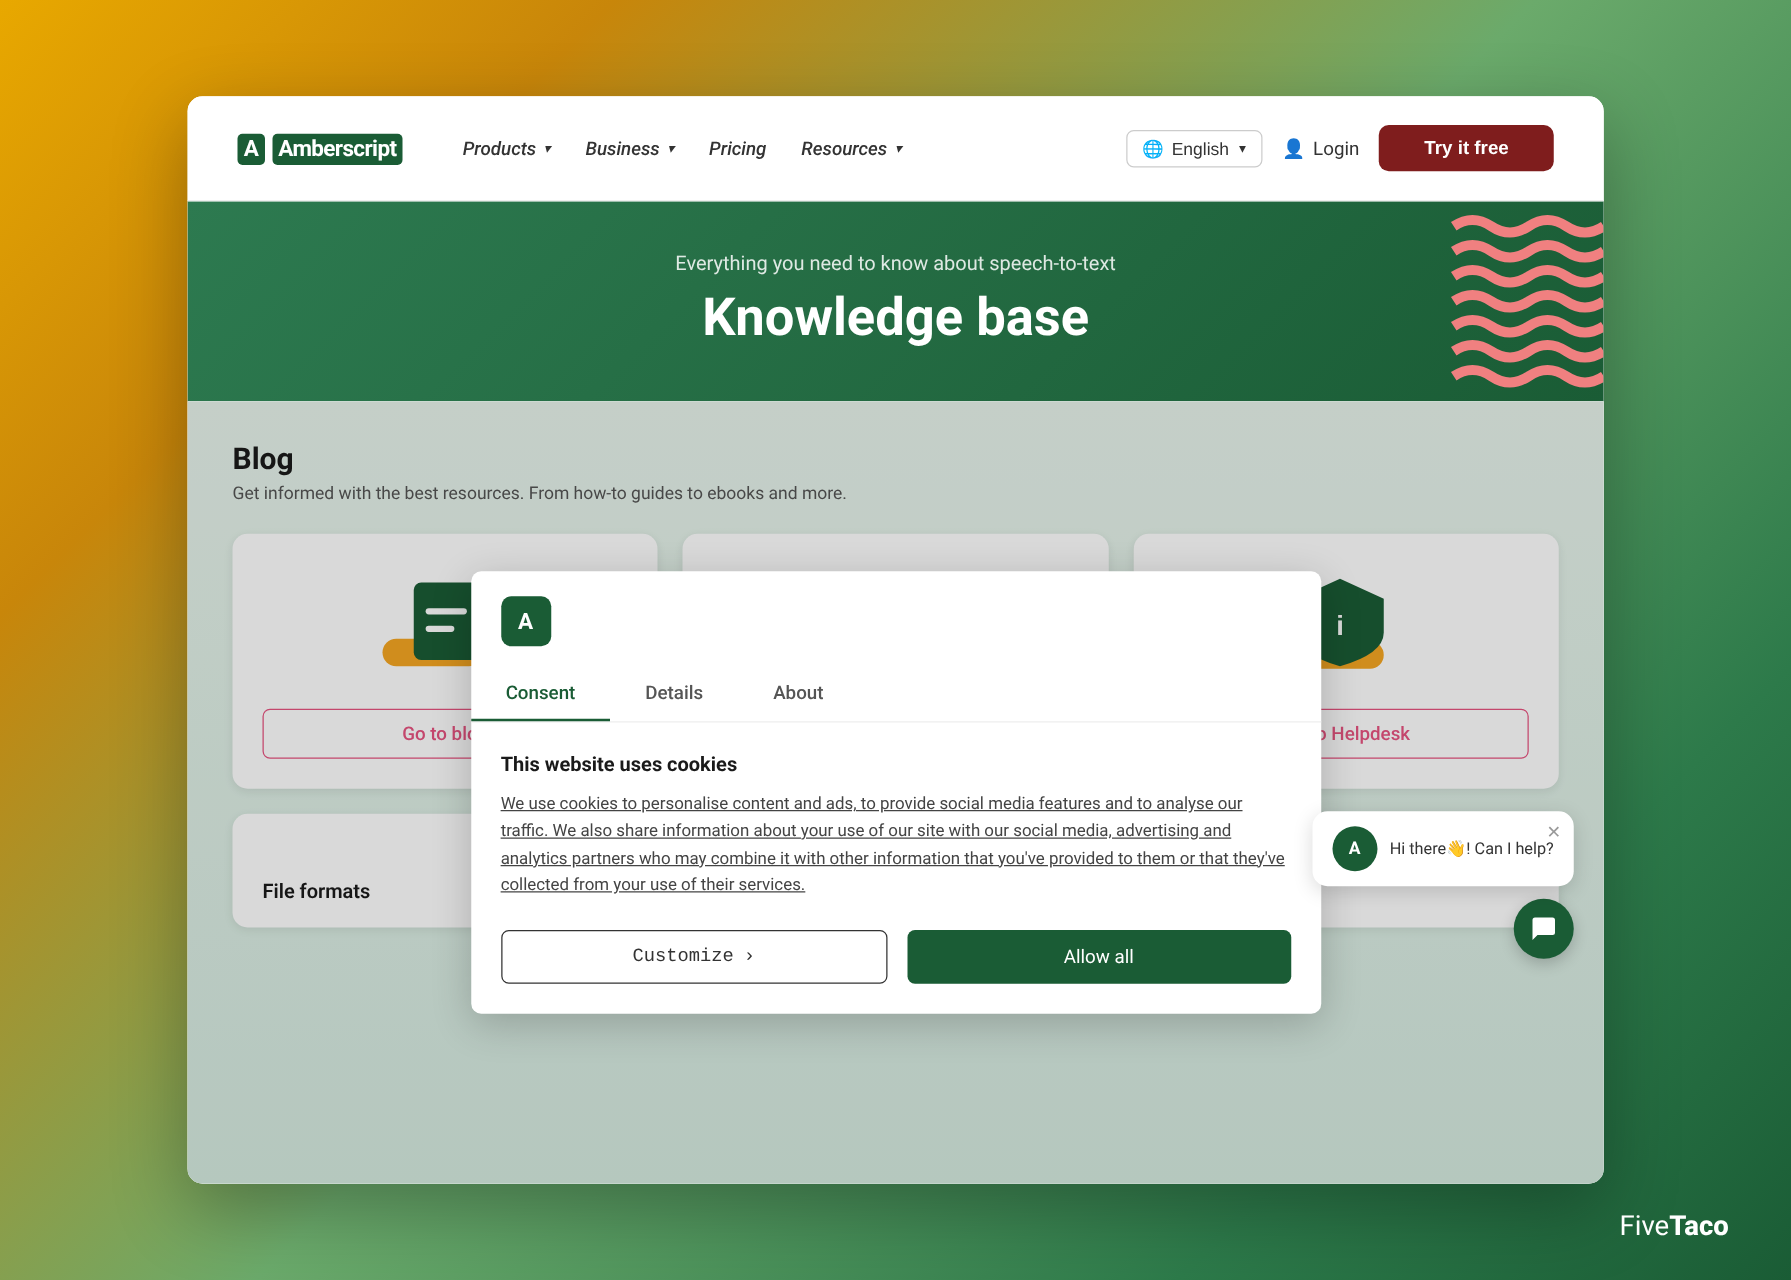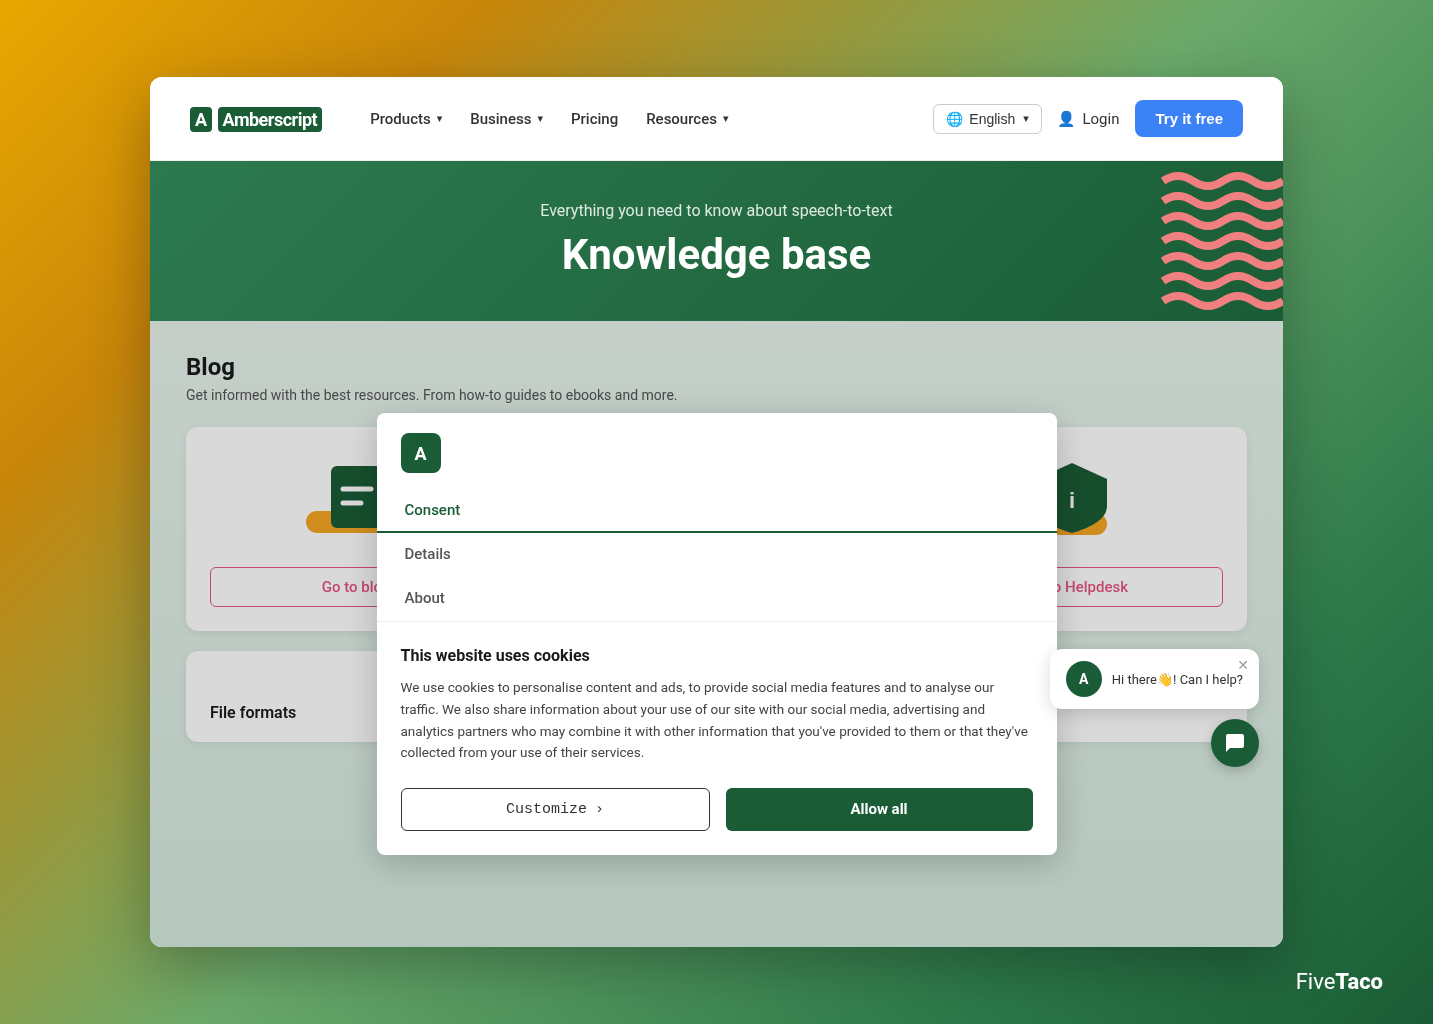--- a/index.html
+++ b/index.html
@@ -55,20 +55,21 @@
       font-size: 18px;
       margin-right: 6px;
       font-weight: 700;
     }
 
     .nav-links {
       display: flex;
       align-items: center;
       gap: 28px;
       flex: 1;
+      font-style: italic;
     }
 
     .nav-link {
       color: #333;
       font-size: 15px;
       font-weight: 500;
       cursor: pointer;
       display: flex;
       align-items: center;
       gap: 4px;
@@ -96,25 +97,25 @@
     .login-btn {
       font-size: 15px;
       color: #333;
       cursor: pointer;
       display: flex;
       align-items: center;
       gap: 6px;
     }
 
     .try-free-btn {
-      background: #3b82f6;
+      background: #7f1d1d;
       color: #fff;
       border: none;
       border-radius: 8px;
-      padding: 10px 20px;
+      padding: 10px 36px;
       font-size: 15px;
       font-weight: 600;
       cursor: pointer;
     }
 
     
     .hero {
       background: linear-gradient(135deg, #2D7A50 0%, #1A5C35 100%);
       padding: 40px 16px 30px;
       text-align: center;
@@ -259,21 +260,20 @@
       justify-content: center;
       color: #fff;
       font-weight: 700;
       font-size: 18px;
     }
 
     .modal-tabs {
       display: flex;
       border-bottom: 1px solid #eee;
       margin-top: 16px;
-      flex-direction: column;
     }
 
     .modal-tab {
       padding: 12px 28px;
       font-size: 15px;
       color: #555;
       cursor: pointer;
       border-bottom: 2px solid transparent;
       font-weight: 500;
     }
@@ -292,20 +292,21 @@
       font-weight: 700;
       color: #1a1a1a;
       margin-bottom: 12px;
     }
 
     .cookie-text {
       font-size: 13.5px;
       color: #444;
       line-height: 1.6;
       margin-bottom: 24px;
+      text-decoration: underline;
     }
 
     .modal-actions {
       display: flex;
       gap: 16px;
     }
 
     .customize-btn {
       flex: 1;
       border: 1.5px solid #333;
@@ -324,21 +325,21 @@
     }
 
     .allow-all-btn {
       flex: 1;
       background: #1A5C35;
       color: #fff;
       border: none;
       border-radius: 6px;
       padding: 12px 20px;
       font-size: 15px;
-      font-weight: 700;
+      font-weight: 400;
       cursor: pointer;
       font-family: inherit;
     }
 
     
     .chat-widget {
       position: absolute;
       right: 24px;
       bottom: 180px;
       z-index: 200;

